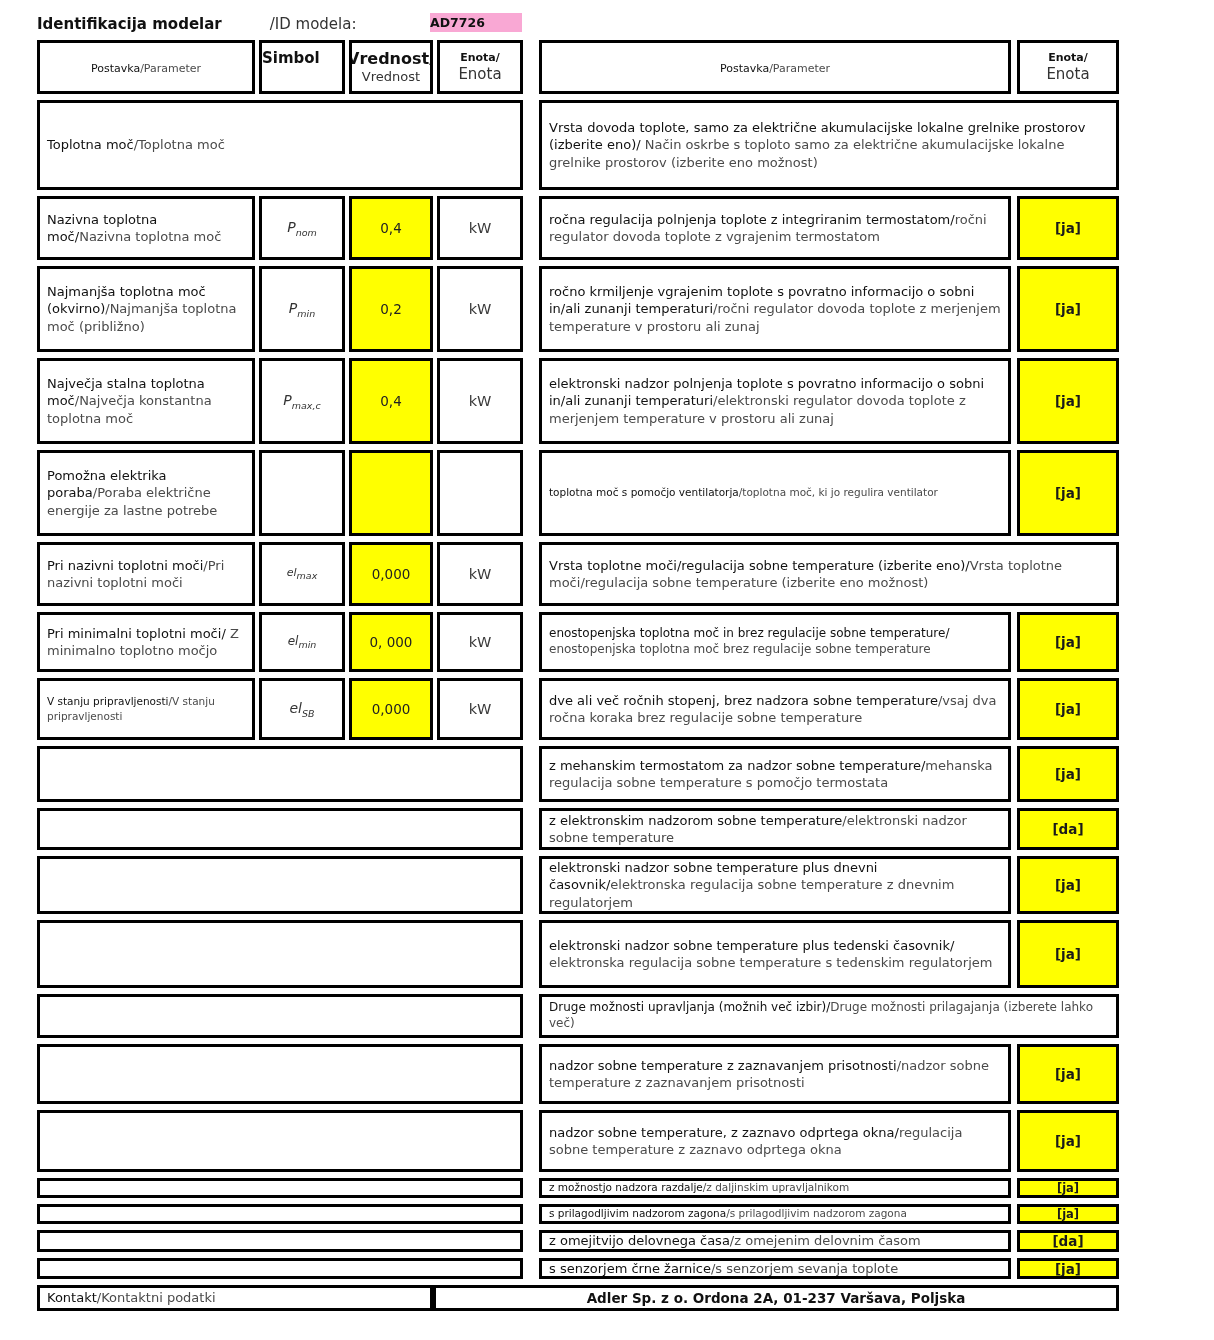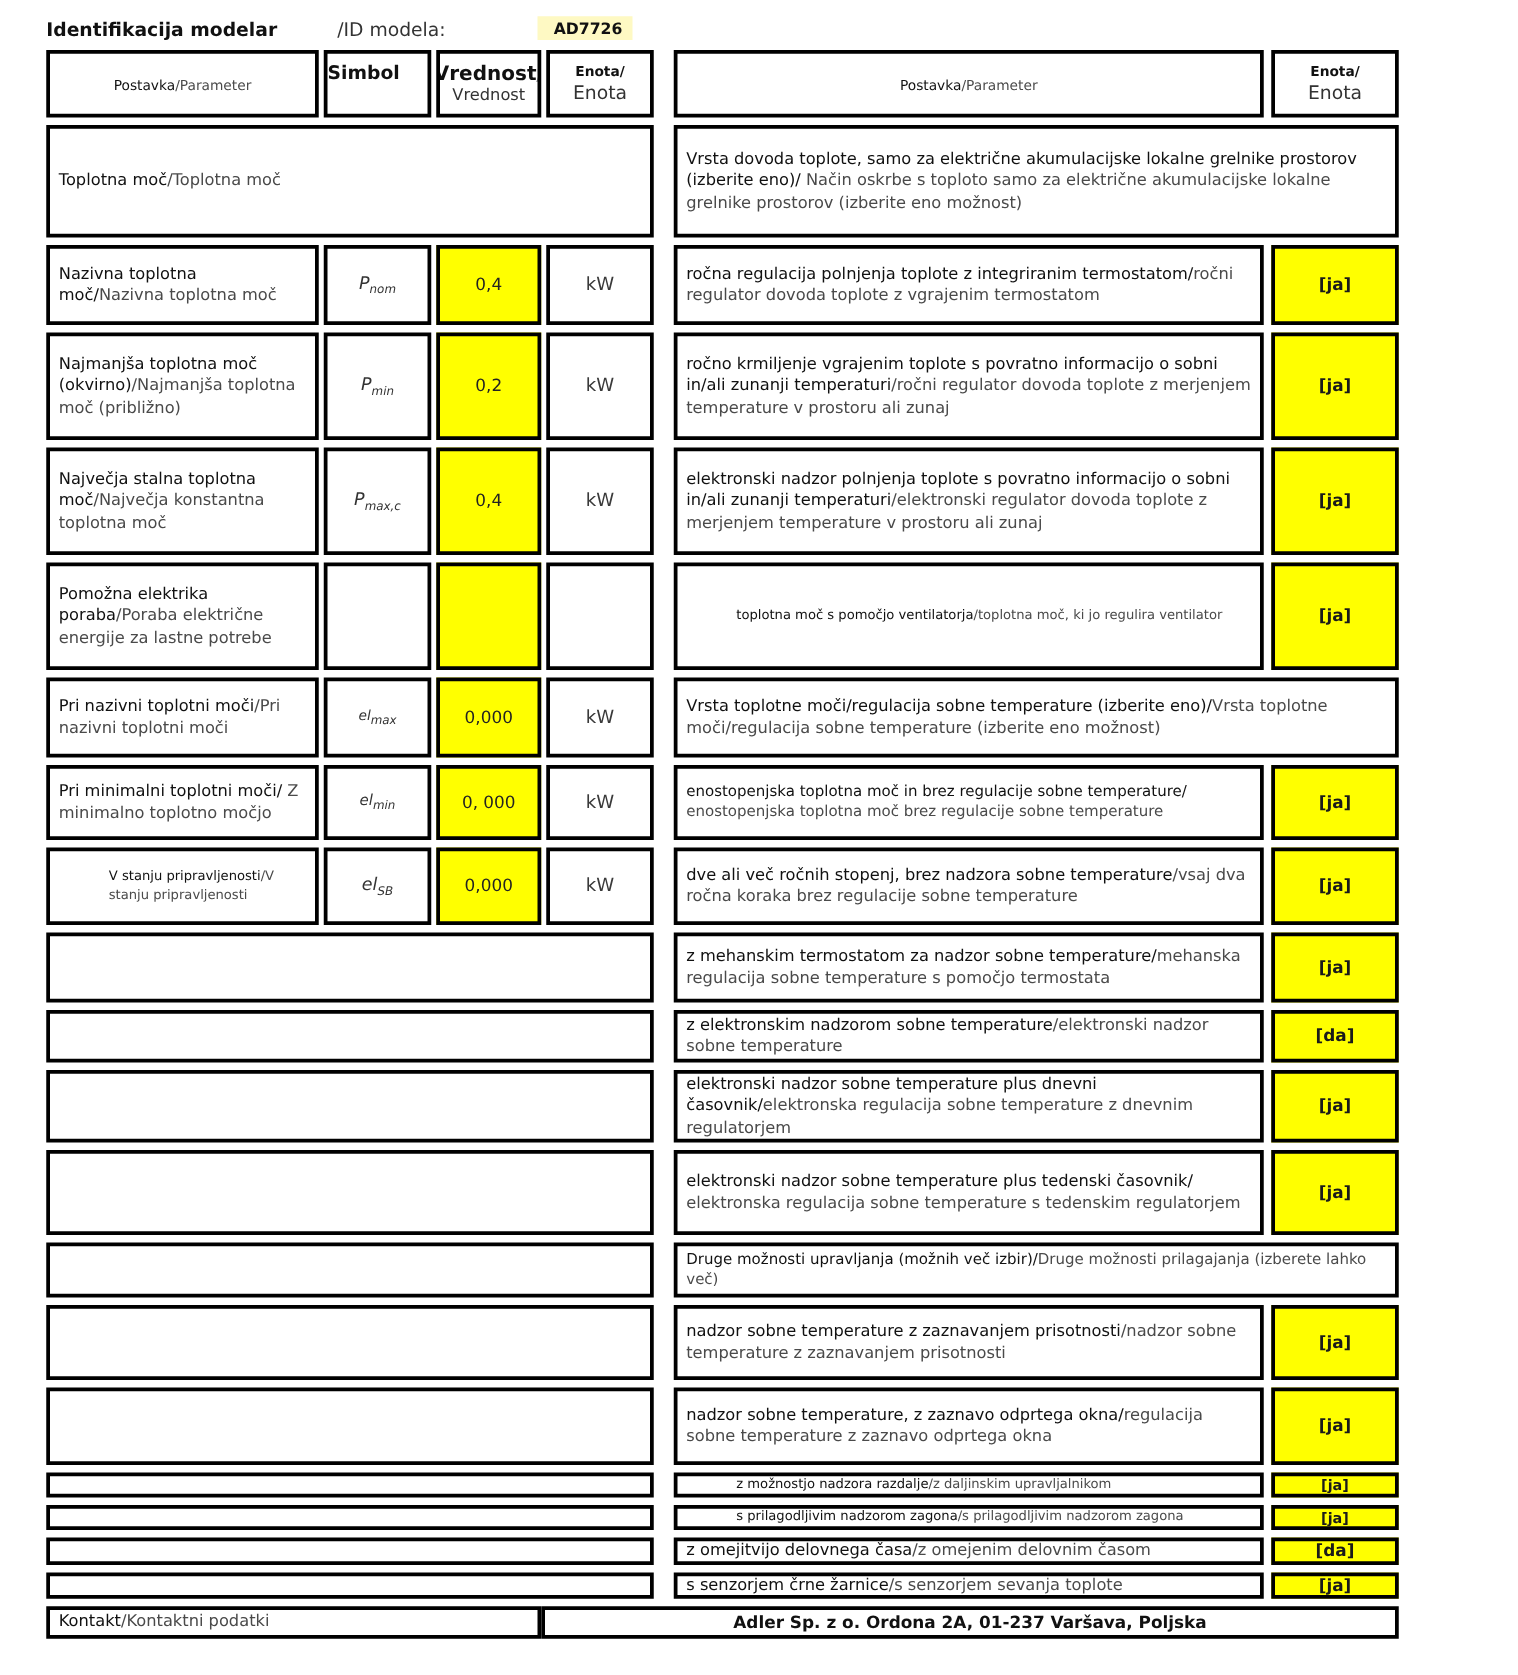--- a/index.html
+++ b/index.html
@@ -1,30 +1,30 @@
 <!DOCTYPE html>
 <html><head>
 <meta charset="utf-8">
 <style>
   html,body{margin:0;padding:0;background:#fff;}
   body{width:1214px;height:1340px;position:relative;font-family:"DejaVu Sans","Liberation Sans",sans-serif;color:#222;}
   .title{position:absolute;left:37px;top:15px;font-size:15px;}
   .title .b{font-weight:700;color:#111;}
   .title .r{font-weight:400;color:#333;margin-left:48px;}
-  .badge{position:absolute;left:430px;top:13px;width:76px;height:19px;background:#fef9c3;font-size:12.5px;font-weight:700;color:#111;display:flex;align-items:center;padding-left:13px;box-sizing:border-box;}
+  .badge{position:absolute;left:430px;top:13px;width:92px;height:19px;background:#f9a8d4;font-size:12.5px;font-weight:700;color:#111;display:flex;align-items:center;padding-left:0;box-sizing:border-box;}
   .grid{position:absolute;left:37px;top:40px;display:grid;
     grid-template-columns:218px 4px 86px 4px 84px 4px 86px 16px 472px 6px 102px;
     grid-template-rows:54px 90px 64px 86px 86px 86px 64px 60px 62px 56px 42px 58px 68px 44px 60px 62px 20px 20px 22px 21px 26px;
     column-gap:0;row-gap:6px;}
   .cell{border:3px solid #000;background:#fff;box-sizing:border-box;display:flex;align-items:center;overflow:hidden;}
   .yellow{background:#FFFF00;}
   .txt{padding:2px 7px;font-size:13px;line-height:1.32;}
   .b{font-weight:400;color:#111;}
   .r{font-weight:400;color:#4a4a4a;}
-  .sm .txt{font-size:10.5px;line-height:1.45;margin-left:40px;}
+  .sm .txt{font-size:10.5px;line-height:1.45;}
   .md .txt{font-size:12px;}
   .sym{justify-content:center;font-style:italic;font-size:14px;color:#333;}
   .sym sub{font-size:9.5px;font-style:italic;}
   .val{justify-content:center;font-size:13.5px;font-weight:500;color:#222;}
   .kw{justify-content:center;font-size:14.5px;color:#3a3a3a;}
   .unit{justify-content:center;font-size:13.5px;font-weight:600;color:#1a1a1a;}
   .unit-sm{font-size:11.5px;}
   .hdr{flex-direction:column;justify-content:center;text-align:center;line-height:1.25;}
   .hs{font-size:11px;}
   .hv1{font-size:16px;font-weight:700;color:#111;}

